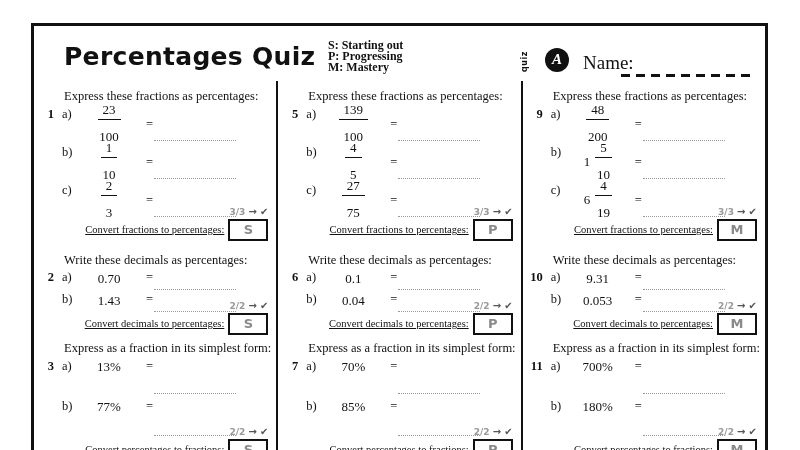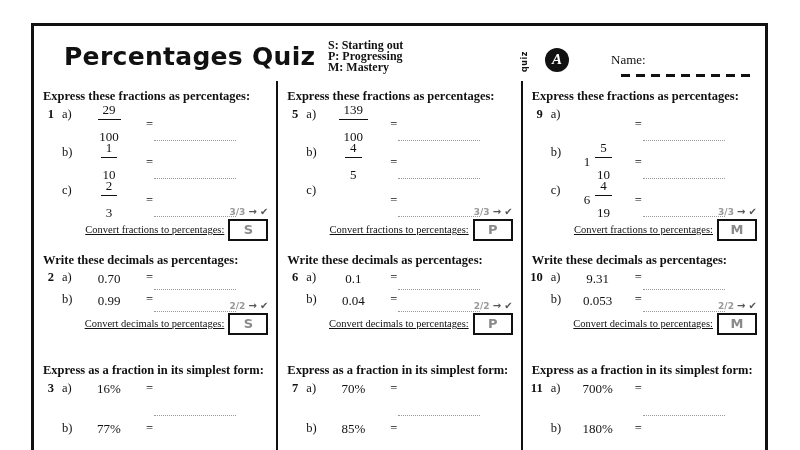--- a/index.html
+++ b/index.html
@@ -13,31 +13,31 @@
   .title { position:absolute; left:30px; top:8px; font-family:"DejaVu Sans",sans-serif;
            font-weight:bold; font-size:25px; letter-spacing:.3px; }
   .subtitle { position:absolute; left:30px; top:42px; font-style:italic; font-weight:600; font-size:12.5px; }
   .keyblock { position:absolute; left:294px; top:6px; font-weight:bold; font-size:12px; line-height:11px; }
   .logo-quiz { position:absolute; left:489px; top:12px; width:12px; height:32px; }
   .logo-quiz span { position:absolute; left:-9px; top:11px; font-family:"DejaVu Sans",sans-serif;
            font-weight:bold; font-size:8px; letter-spacing:.5px; transform:rotate(-90deg); display:block; }
   .logo-circle { position:absolute; left:511px; top:14px; width:24px; height:24px; border-radius:50%;
            background:#111; color:#fff; text-align:center; font-style:italic; font-weight:bold;
            font-size:15px; line-height:23px; }
-  .name-label { position:absolute; left:577px; top:18px; font-size:13px; }
+  .name-label { position:absolute; left:549px; top:18px; font-size:19px; }
   .name-line { position:absolute; left:587px; top:40px; width:131px; height:3px;
            background:repeating-linear-gradient(90deg,#111 0 9px,transparent 9px 15px); }
   
   .cols { position:absolute; left:0; top:55px; width:100%; height:545px; display:flex; }
   .col { flex:1 1 0; padding-top:8px; min-width:0; }
   .col + .col { border-left:2.5px solid #111; }
   .section { position:relative; }
   .sec-a { margin-bottom:10px; }
-  .sec-b { margin-bottom:26px; }
-  .heading { padding-left:9px; font-size:12.5px; height:16px;font-weight:bold; }
+  .sec-b { margin-bottom:4px; }
+  .heading { padding-left:30px; font-size:12.5px; height:16px; }
   .item { position:relative; }
   .item.frac { height:38px; }
   .item.dec  { height:22px; }
   .item.pcta { height:40px; }
   .item.pctb { height:42px; }
   .qnum { position:absolute; left:2px; width:18px; text-align:right; font-weight:bold; font-size:12.5px; }
   .ilabel { position:absolute; left:28px; font-size:12.5px; }
   .frac .qnum, .frac .ilabel { top:2px; }
   .dec .qnum,  .dec .ilabel  { top:1px; }
   .pcta .qnum, .pcta .ilabel, .pctb .qnum, .pctb .ilabel { top:2px; }
@@ -91,21 +91,21 @@
   <div class="cols">
 
     <div class="col">
       <div class="section sec-a">
         <div class="heading">Express these fractions as percentages:</div>
         <div class="item frac">
           <span class="qnum">1</span>
           <span class="ilabel">a)</span>
           <span class="val">
                 <span class="fwrap">
-                  <span class="fnum">29</span>
+                  <span class="fnum">23</span>
                   <span class="fden">100</span>
                 </span>
               </span>
           <span class="eq">=</span>
           <span class="blank"></span>
         </div>
         <div class="item frac">
           <span class="ilabel">b)</span>
           <span class="val">
                 <span class="fwrap">
@@ -138,37 +138,37 @@
         <div class="heading">Write these decimals as percentages:</div>
         <div class="item dec">
           <span class="qnum">2</span>
           <span class="ilabel">a)</span>
           <span class="val">0.70</span>
           <span class="eq">=</span>
           <span class="blank"></span>
         </div>
         <div class="item dec">
           <span class="ilabel">b)</span>
-          <span class="val">0.99</span>
+          <span class="val">1.43</span>
           <span class="eq">=</span>
           <span class="blank"></span>
         </div>
         <div class="footer">
           <span class="score"><span>2/2</span> <span class="arrow">→</span> <span class="check">✔</span></span>
           <span class="flabel">Convert decimals to percentages:</span>
           <span class="badge">S</span>
         </div>
       </div>
 
       <div class="section">
         <div class="heading">Express as a fraction in its simplest form:</div>
         <div class="item pcta">
           <span class="qnum">3</span>
           <span class="ilabel">a)</span>
-          <span class="val">16%</span>
+          <span class="val">13%</span>
           <span class="eq">=</span>
           <span class="blank"></span>
         </div>
         <div class="item pctb">
           <span class="ilabel">b)</span>
           <span class="val">77%</span>
           <span class="eq">=</span>
           <span class="blank"></span>
         </div>
         <div class="footer">
@@ -200,20 +200,26 @@
                 <span class="fwrap">
                   <span class="fnum">4</span>
                   <span class="fden">5</span>
                 </span>
               </span>
           <span class="eq">=</span>
           <span class="blank"></span>
         </div>
         <div class="item frac">
           <span class="ilabel">c)</span>
+          <span class="val">
+                <span class="fwrap">
+                  <span class="fnum">27</span>
+                  <span class="fden">75</span>
+                </span>
+              </span>
           <span class="eq">=</span>
           <span class="blank"></span>
         </div>
         <div class="footer">
           <span class="score"><span>3/3</span> <span class="arrow">→</span> <span class="check">✔</span></span>
           <span class="flabel">Convert fractions to percentages:</span>
           <span class="badge">P</span>
         </div>
       </div>
 
@@ -261,20 +267,26 @@
         </div>
       </div>
     </div>
 
     <div class="col">
       <div class="section sec-a">
         <div class="heading">Express these fractions as percentages:</div>
         <div class="item frac">
           <span class="qnum">9</span>
           <span class="ilabel">a)</span>
+          <span class="val">
+                <span class="fwrap">
+                  <span class="fnum">48</span>
+                  <span class="fden">200</span>
+                </span>
+              </span>
           <span class="eq">=</span>
           <span class="blank"></span>
         </div>
         <div class="item frac">
           <span class="ilabel">b)</span>
           <span class="val">
                 <span class="whole">1</span>
                 <span class="fwrap">
                   <span class="fnum">5</span>
                   <span class="fden">10</span>

